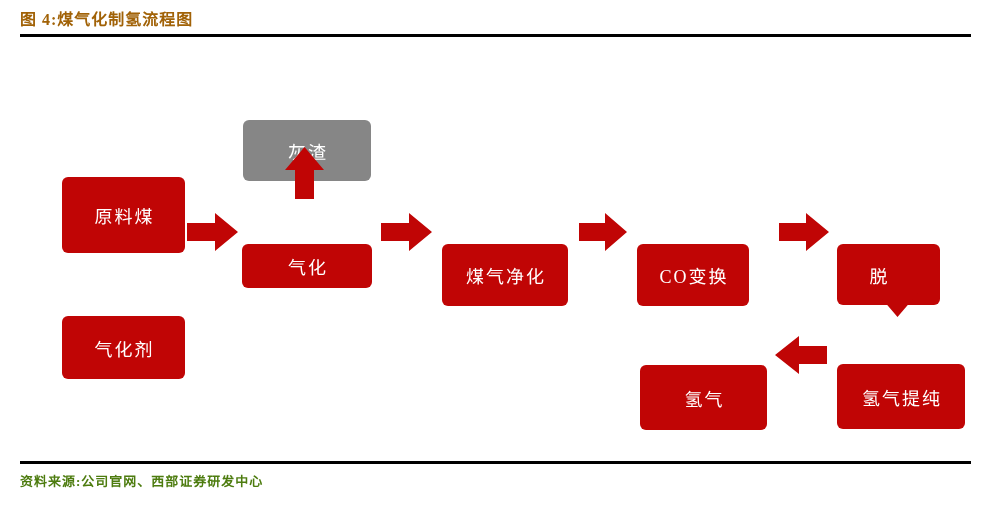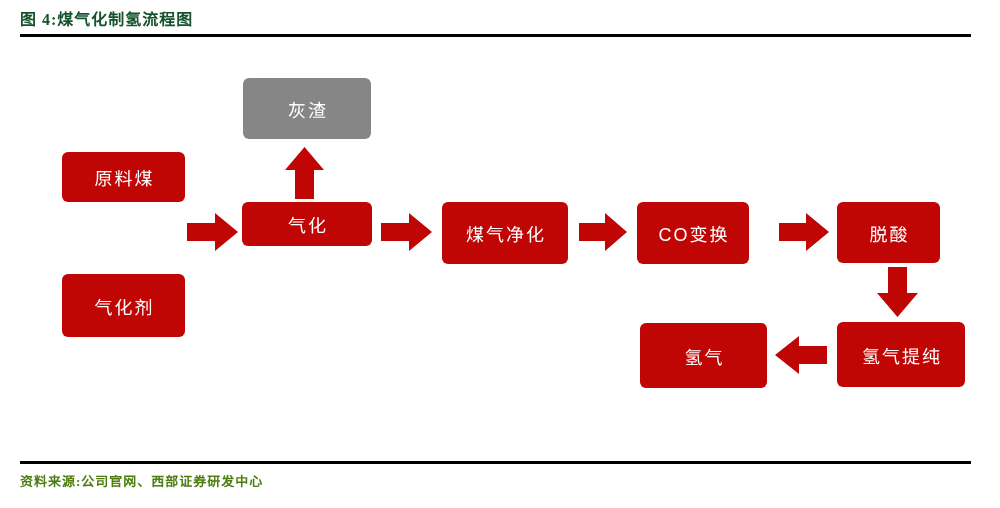--- a/index.html
+++ b/index.html
@@ -9,54 +9,55 @@
     --box-text:#ffffff;
   }
   html,body{margin:0;padding:0;}
   body{
     width:1000px;height:508px;position:relative;background:#ffffff;
     font-family:"Liberation Serif","DejaVu Serif",serif;
     overflow:hidden;
   }
   .fig-title{
     position:absolute;left:20px;top:6px;
-    font-size:16px;font-weight:bold;color:#14532d;
+    font-size:16px;font-weight:bold;color:#a16207;
     letter-spacing:1px;white-space:nowrap;
   }
   .rule{
     position:absolute;left:20px;width:951px;height:3px;background:var(--ink);
   }
   .rule-top{top:34px;}
   .rule-bottom{top:461px;}
   .fig-source{
     position:absolute;left:20px;top:471px;
     font-size:13px;font-weight:bold;color:#4d7c0f;
     letter-spacing:1px;white-space:nowrap;
   }
   .node{
     position:absolute;border-radius:6px;
     color:var(--box-text);
     display:flex;align-items:center;justify-content:center;
     font-size:18px;letter-spacing:2px;text-indent:2px;
-    font-family:Liberation Sans, sans-serif;
+    font-family:Liberation Serif, serif;
+    margin-top:42px;
   }
   .node.red{background:var(--red);}
   .node.gray{background:var(--gray);}
   .arrow{position:absolute;}
   .arrow polygon{fill:var(--red);}
 </style>
 </head>
 <body>
 
 <div class="fig-title">图 4:煤气化制氢流程图</div>
 <div class="rule rule-top"></div>
 
 <div class="diagram">
 
-  <div class="node red" style="left:62px;top:152px;width:123px;height:50px">原料煤</div>
+  <div class="node red" style="left:62px;top:135px;width:123px;height:76px">原料煤</div>
 
   <div class="node red" style="left:62px;top:274px;width:123px;height:63px">气化剂</div>
 
   <div class="node gray" style="left:243px;top:78px;width:128px;height:61px">灰渣</div>
 
   <div class="node red" style="left:242px;top:202px;width:130px;height:44px">气化</div>
 
   <div class="node red" style="left:442px;top:202px;width:126px;height:62px">煤气净化</div>
 
   <div class="node red" style="left:637px;top:202px;width:112px;height:62px">CO变换</div>

